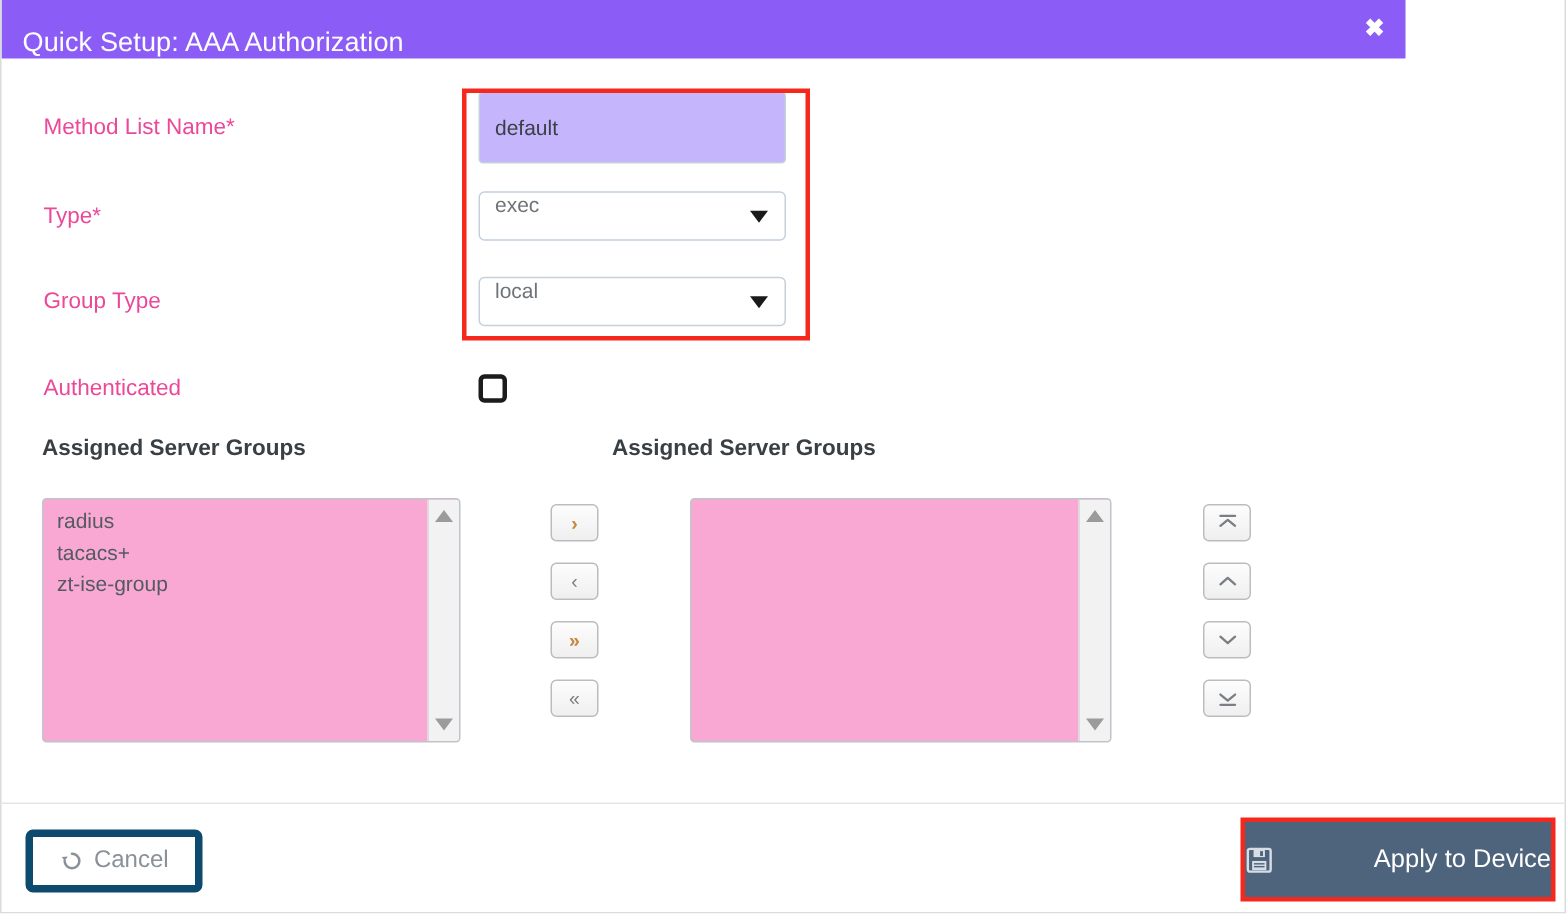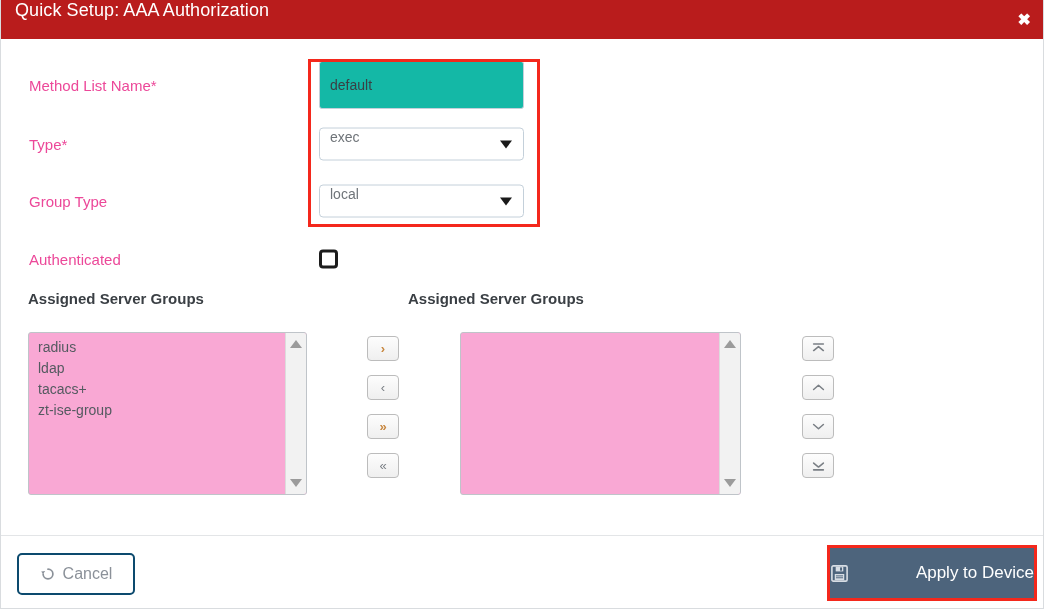--- a/index.html
+++ b/index.html
@@ -15,23 +15,23 @@
     width: 1044px; height: 609px;
     background: #ffffff;
     border: 1px solid #d9dcdf;
     border-top: none;
     overflow: hidden;
   }
 
   
   .titlebar {
     position: absolute; left: 0; top: 0;
-    width: 1044px; height: 39px;
-    background: #b91c1c;
-    display: flex; align-items: flex-start;
+    width: 936px; height: 39px;
+    background: #8b5cf6;
+    display: flex; align-items: flex-end;
   }
   .titlebar-text {
     color: #ffffff;
     font-size: 18px;
     letter-spacing: .1px;
     margin-left: 14px;
     white-space: nowrap;
   }
   .titlebar-close {
     position: absolute; right: 14px; top: 50%;
@@ -52,21 +52,21 @@
     transform: translateY(-50%);
     font-size: 15px; color: #ec4899;
     white-space: nowrap;
   }
   .row .control { position: absolute; left: 318px; top: 50%; transform: translateY(-50%); }
 
   .text-input {
     width: 205px; height: 48px;
     border: 1px solid #c4d0da;
     border-radius: 3px;
-    background: #14b8a6;
+    background: #c4b5fd;
     font-family: "Liberation Sans", sans-serif;
     font-size: 14px; color: #3a3f44;
     padding: 0 10px;
     outline: none;
   }
 
   .select-wrap { position: relative; width: 205px; height: 33px; }
   .select-box {
     width: 205px; height: 33px;
     border: 1px solid #c4d0da;
@@ -181,21 +181,21 @@
   
   .divider {
     position: absolute; left: 0; top: 535px;
     width: 1044px; height: 1px; background: #e3e5e7;
   }
   .footer { position: absolute; left: 0; top: 536px; width: 1044px; height: 73px; }
 
   .btn-cancel {
     position: absolute; left: 16px; top: 17px;
     height: 42px; min-width: 118px;
-    border: 2px solid #0c4a6e;
+    border: 5px solid #0c4a6e;
     border-radius: 5px;
     background: #ffffff;
     color: #8b9199;
     font-size: 16px;
     font-family: "Liberation Sans", sans-serif;
     display: flex; align-items: center; justify-content: center;
     gap: 7px;
     cursor: pointer;
   }
 
@@ -268,21 +268,20 @@
   <div class="hilite" id="hilite-fields"></div>
 
   <div class="list-section">
 
     <div class="list-title" id="title-available">Assigned Server Groups</div>
     <div class="list-title" id="title-assigned">Assigned Server Groups</div>
 
     <div class="listbox" id="listbox-available">
       <div class="listbox-items" id="available-items">
           <div class="list-item">radius</div>
-          <div class="list-item">ldap</div>
           <div class="list-item">tacacs+</div>
           <div class="list-item">zt-ise-group</div>
         </div>
       <div class="fake-scroll">
         <span class="scroll-arrow up"></span>
         <span class="scroll-arrow down"></span>
       </div>
     </div>
 
     <div class="listbox" id="listbox-assigned">

